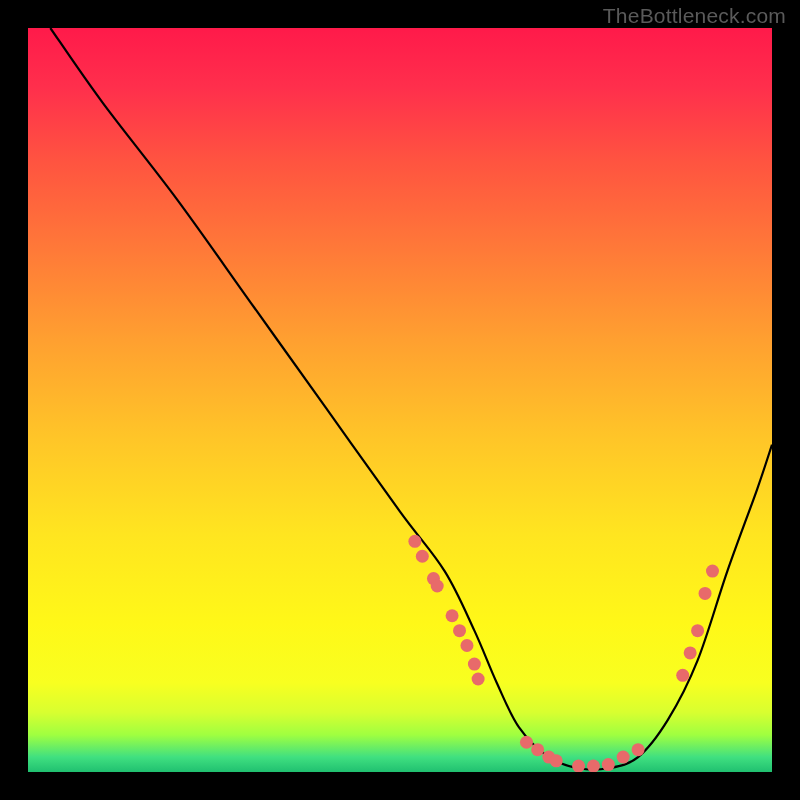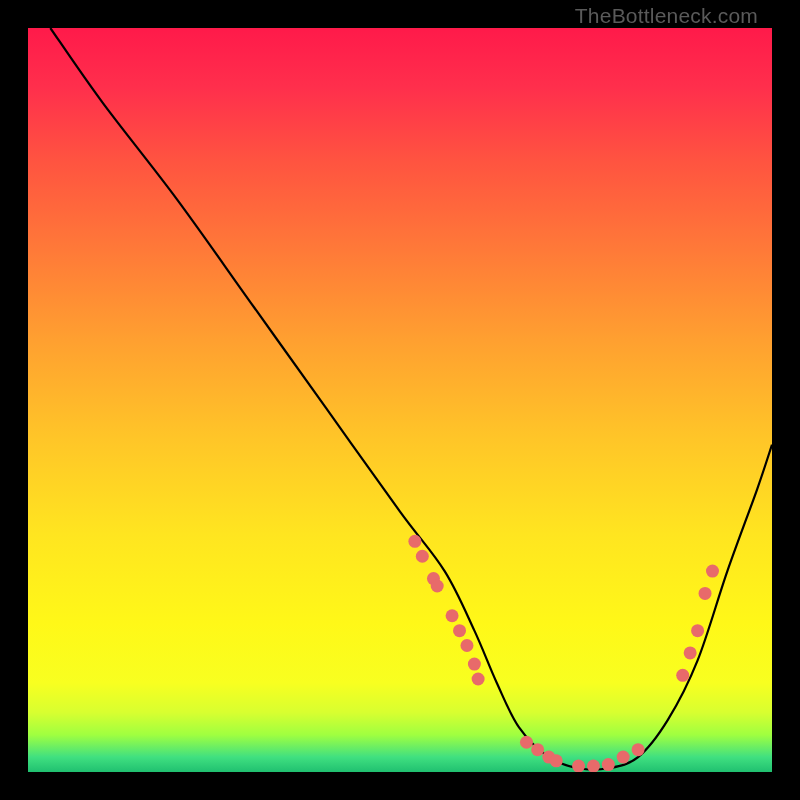--- a/index.html
+++ b/index.html
@@ -36,21 +36,21 @@
       #40e080 98%,
       #20c070 100%);
   }
   .curve-svg {
     position: absolute;
     left: 0; top: 0; width: 100%; height: 100%;
   }
   .watermark {
     position: absolute;
     top: 4px;
-    right: 42px;
+    right: 14px;
     color: #5a5a5a;
     font-size: 21px;
     font-weight: 500;
     letter-spacing: 0.2px;
   }
 </style>
 </head>
 <body>
 
 <div class="plot-area">

